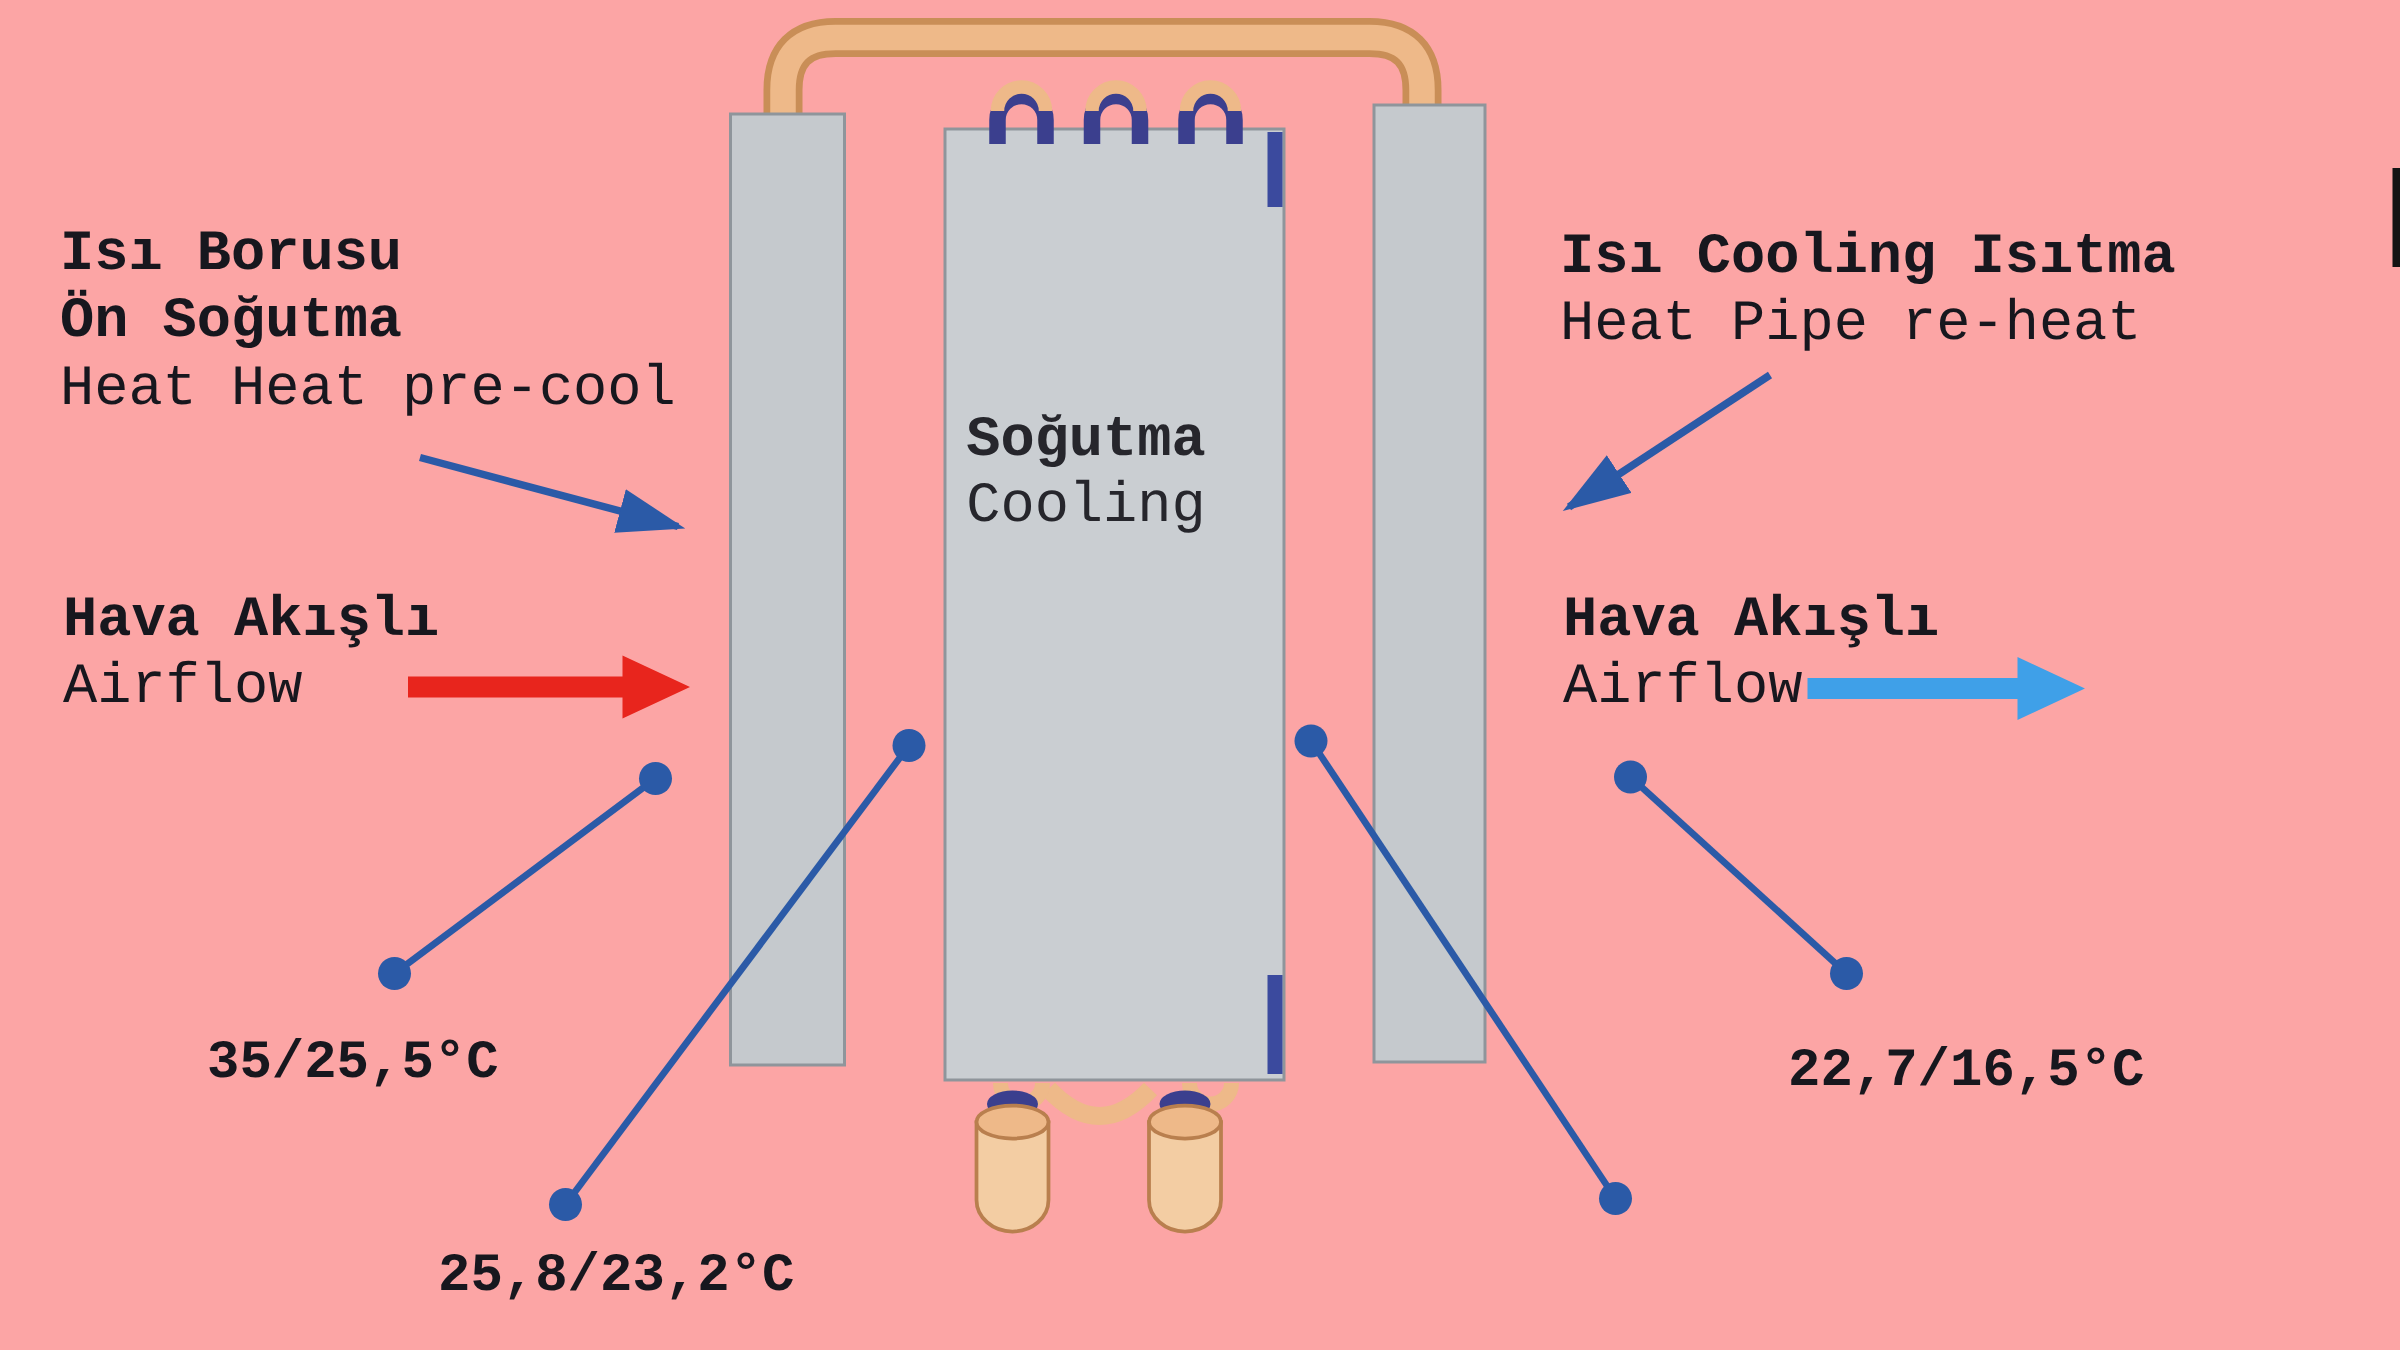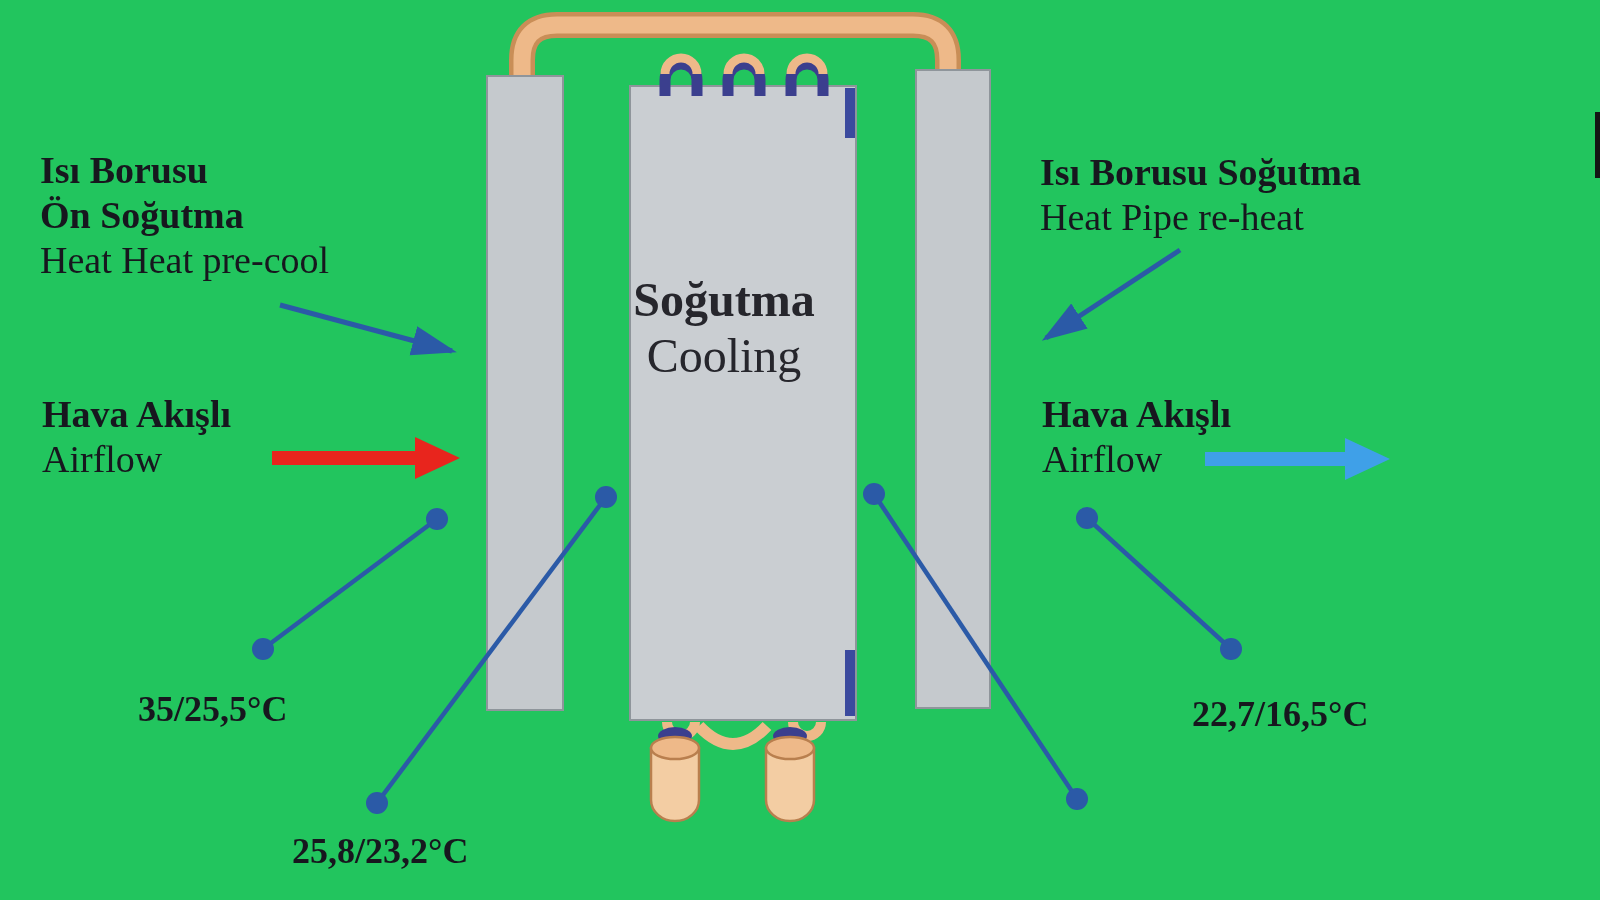--- a/index.html
+++ b/index.html
@@ -1,26 +1,26 @@
 <!DOCTYPE html>
 <html><head>
 <meta charset="utf-8">
 <style>
   html,body{margin:0;padding:0;background:#ffffff;}
   .stage{
-    position:relative;width:1600px;height:900px;background:#22c55e;
-    font-family:Liberation Serif, serif;overflow:hidden;
+    position:relative;width:1600px;height:900px;background:#fca5a5;
+    font-family:Liberation Mono, monospace;overflow:hidden;
   }
   .stage svg{position:absolute;left:0;top:0;}
   .label{position:absolute;color:#17171e;font-size:38px;line-height:1.18;white-space:nowrap;}
   .label .b{font-weight:700;}
   .temp{position:absolute;color:#17171e;font-size:36px;font-weight:700;white-space:nowrap;}
   .coil-label{
     position:absolute;left:630px;top:272px;width:188px;text-align:center;
-    font-size:48px;line-height:1.17;color:#26262c;
+    font-size:38px;line-height:1.17;color:#26262c;
   }
   .coil-label .b{font-weight:700;}
 </style>
 </head>
 <body>
 
 <div class="stage">
 
   <svg width="1600" height="900" viewBox="0 0 1600 900">
     <defs>
@@ -100,21 +100,21 @@
     <div class="b">Ön Soğutma</div>
     <div>Heat Heat pre-cool</div>
   </div>
 
   <div class="label" style="left:42px;top:392px;">
     <div class="b">Hava Akışlı</div>
     <div>Airflow</div>
   </div>
 
   <div class="label" style="left:1040px;top:150px;">
-    <div class="b">Isı Borusu Soğutma</div>
+    <div class="b">Isı Cooling Isıtma</div>
     <div>Heat Pipe re-heat</div>
   </div>
 
   <div class="label" style="left:1042px;top:392px;">
     <div class="b">Hava Akışlı</div>
     <div>Airflow</div>
   </div>
 
   <div class="coil-label">
     <div class="b">Soğutma</div>

